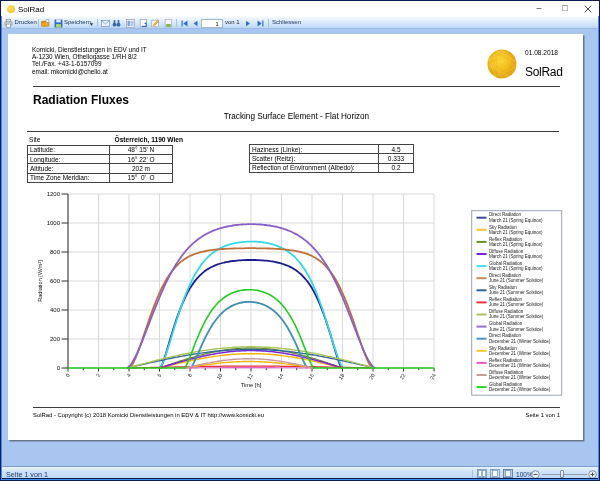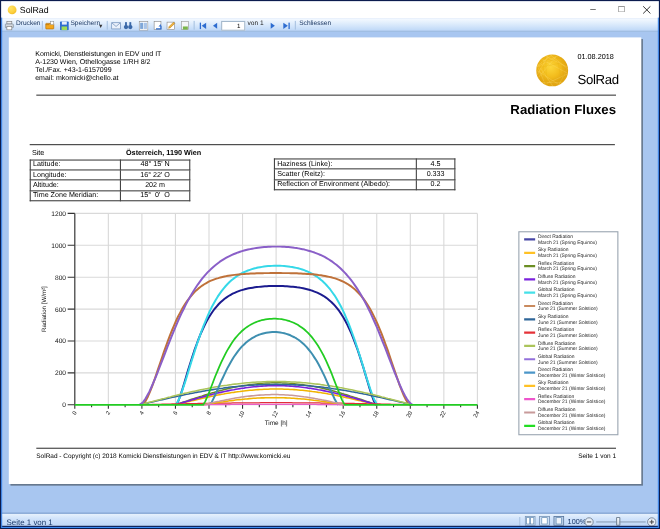--- a/index.html
+++ b/index.html
@@ -25,21 +25,21 @@
 #statusbar { position:absolute; left:1px; right:1px; bottom:2.5px; height:12.5px;
   background:linear-gradient(#e8f2fd, #cfe2fa 40%, #bdd6f6);
   border-top:1px solid #7d9fce; z-index:40; }
 #statusbar .lft { position:absolute; left:5px; top:3px; font-size:7.2px; color:#1c3a6a; }
 .sbicon { position:absolute; top:2px; width:10px; height:9px; }
 
 .co { position:absolute; left:24px; top:12px; font-size:6.4px; line-height:7.2px; color:#000; }
 .dt { position:absolute; left:517px; top:15px; width:92px; text-align:left; font-size:6.6px; color:#000; }
 .lg { position:absolute; left:517px; top:31px; font-size:12px; color:#000; letter-spacing:-0.3px; }
 .rule { position:absolute; left:25px; width:527px; height:1px; background:#3c3c3c; }
-.h1 { position:absolute; left:25px; top:58.5px; width:527px; text-align:right; font-size:12px; font-weight:bold; color:#000; }
+.h1 { position:absolute; left:25px; top:58.5px; width:527px; text-align:left; font-size:12px; font-weight:bold; color:#000; }
 .h2 { position:absolute; left:25px; top:77.5px; width:527px; text-align:center; font-size:8.2px; color:#000; }
 table { border-collapse:collapse; }
 td { border:1px solid #444; font-size:6.5px; color:#000; padding:0 2px; height:9.4px; }
 .site-l { position:absolute; left:21px; top:102px; font-size:6.6px; color:#000; }
 .site-v { position:absolute; left:21px; top:102px; width:154px; text-align:right; font-size:6.6px; font-weight:bold; color:#000; }
 #tleft { position:absolute; left:19px; top:110.5px; }
 #tleft td.v { text-align:center; }
 #tright { position:absolute; left:241px; top:110px; }
 #tright td.v { text-align:center; }
 .ft1 { position:absolute; left:25px; top:377.5px; font-size:5.9px; color:#000; }
@@ -161,20 +161,21 @@
         <line x1="15.5" y1="29.2" x2="1.9" y2="9.5" stroke="#ffe687" stroke-width="0.45"></line>
         <line x1="1.0" y1="12.8" x2="27.0" y2="7.5" stroke="#e3ae10" stroke-width="0.45"></line>
         <line x1="13.2" y1="0.9" x2="29.1" y2="13.6" stroke="#ffe687" stroke-width="0.45"></line>
         <line x1="29.1" y1="13.2" x2="19.6" y2="28.4" stroke="#e3ae10" stroke-width="0.45"></line>
       </g>
   </svg>
   <div class="dt">01.08.2018</div>
   <div class="lg">SolRad</div>
   <div class="rule" style="top:52px"></div>
   <div class="h1">Radiation Fluxes</div>
+  <div class="h2">Tracking Surface Element - Flat Horizon</div>
   <div class="rule" style="top:96.5px;left:19px;width:532px"></div>
   <div class="site-l">Site</div>
   <div class="site-v">Österreich, 1190 Wien</div>
   <table id="tleft">
     <tbody>
         <tr>
           <td style="width:82px">Latitude:</td>
           <td class="v" style="width:63px">48° 15' N</td>
         </tr>
     <tr>

